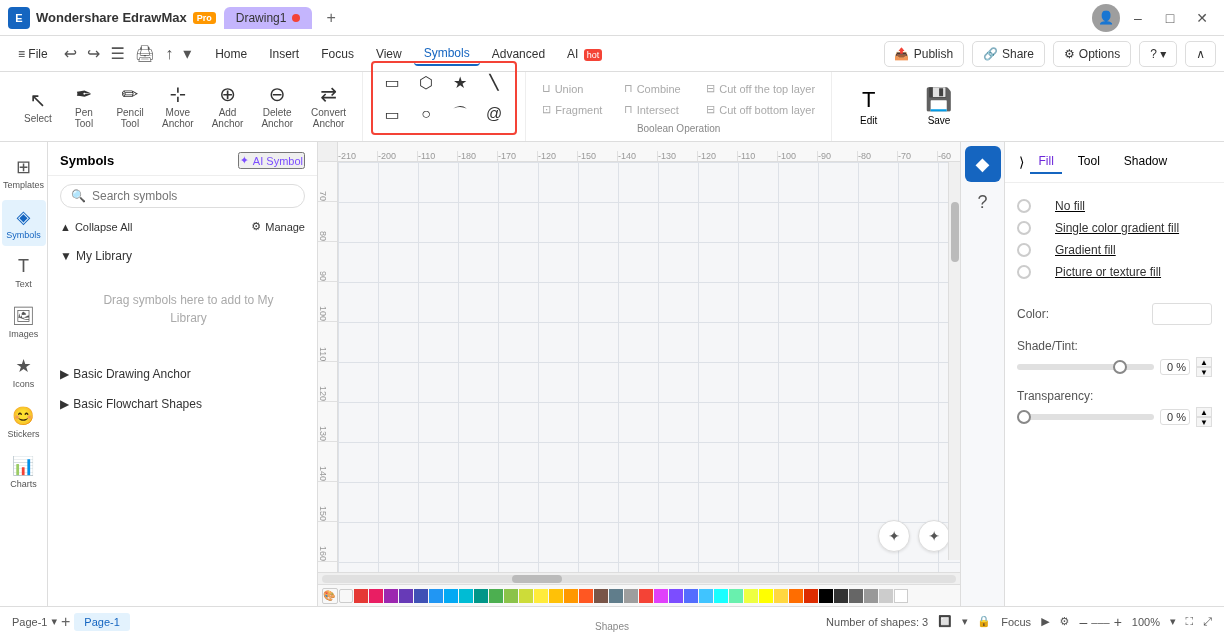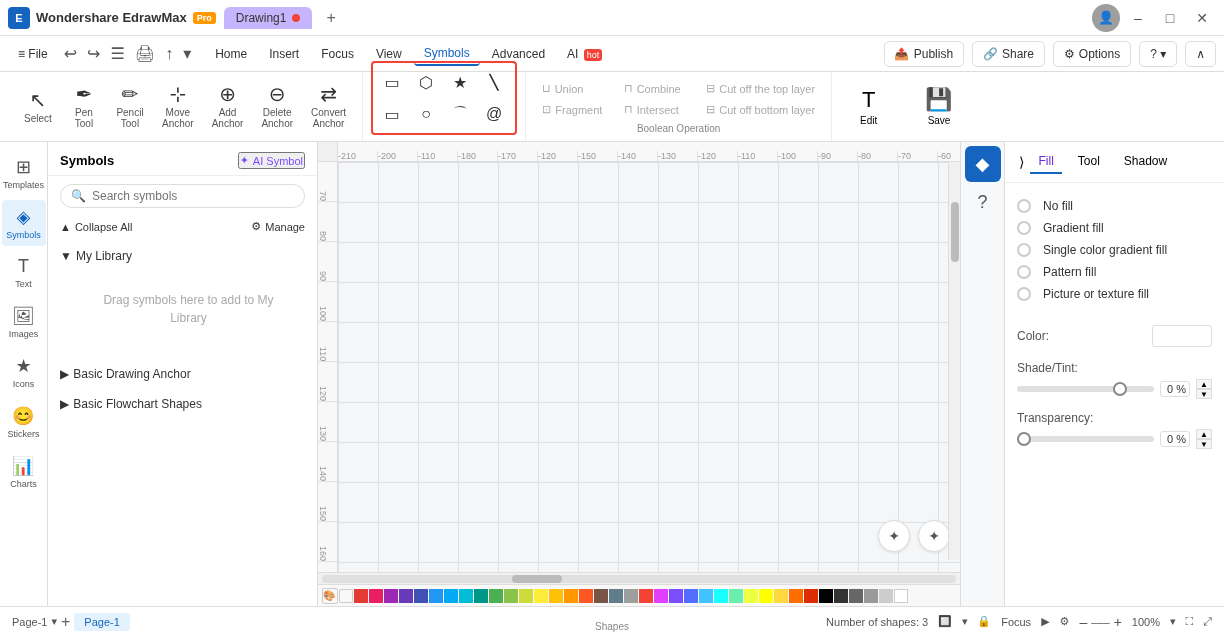--- a/index.html
+++ b/index.html
@@ -108,21 +108,21 @@
     .canvas-ctrl-btn { width: 32px; height: 32px; background: #fff; border: 1px solid #ddd; border-radius: 50%; display: flex; align-items: center; justify-content: center; cursor: pointer; font-size: 14px; color: #555; box-shadow: 0 1px 3px rgba(0,0,0,0.1); }
 
     
     #right-panel { width: 220px; background: #fff; border-left: 1px solid #ddd; display: flex; flex-direction: column; }
     #right-panel-header { display: flex; align-items: center; padding: 8px 12px; gap: 4px; border-bottom: 1px solid #eee; }
     .collapse-right-btn { background: none; border: none; cursor: pointer; font-size: 14px; padding: 2px; }
     .panel-tabs { display: flex; gap: 8px; }
     .panel-tab { padding: 4px 8px; font-size: 12px; cursor: pointer; border-bottom: 2px solid transparent; }
     .panel-tab.active { color: #6d28d9; border-bottom-color: #1565c0; }
     .fill-options { padding: 12px; }
-    .fill-option { display: flex; align-items: center; gap: 12px; padding: 4px 0; cursor: pointer; }
+    .fill-option { display: flex; align-items: center; gap: 24px; padding: 4px 0; cursor: pointer; text-decoration: underline; }
     .fill-radio { width: 14px; height: 14px; border-radius: 50%; border: 2px solid #ccc; display: flex; align-items: center; justify-content: center; }
     .fill-label { font-size: 12px; color: #333; }
     .fill-color-row { display: flex; align-items: center; justify-content: space-between; padding: 8px 12px; }
     .fill-color-label { font-size: 12px; color: #555; }
     .fill-color-swatch { width: 60px; height: 22px; background: #fff; border: 1px solid #ddd; border-radius: 3px; }
     .shade-row { padding: 6px 12px; }
     .shade-label { font-size: 12px; color: #555; margin-bottom: 4px; }
     .shade-slider-row { display: flex; align-items: center; gap: 6px; }
     .slider-track { flex: 1; height: 6px; background: #e0e0e0; border-radius: 3px; position: relative; }
     .slider-thumb { width: 14px; height: 14px; background: #fff; border: 2px solid #888; border-radius: 50%; position: absolute; top: -4px; left: 70%; cursor: pointer; }
@@ -504,29 +504,25 @@
       </div>
     </div>
 
     <div class="fill-options">
       <div class="fill-option">
         <div class="fill-radio"></div>
         <span class="fill-label">No fill</span>
       </div>
       <div class="fill-option">
         <div class="fill-radio"></div>
-        <span class="fill-label">Gradient fill</span>
+        <span class="fill-label">Single color gradient fill</span>
       </div>
       <div class="fill-option">
         <div class="fill-radio"></div>
-        <span class="fill-label">Single color gradient fill</span>
-      </div>
-      <div class="fill-option">
-        <div class="fill-radio"></div>
-        <span class="fill-label">Pattern fill</span>
+        <span class="fill-label">Gradient fill</span>
       </div>
       <div class="fill-option">
         <div class="fill-radio"></div>
         <span class="fill-label">Picture or texture fill</span>
       </div>
     </div>
 
     <div class="fill-color-row">
       <span class="fill-color-label">Color:</span>
       <div class="fill-color-swatch"></div>

